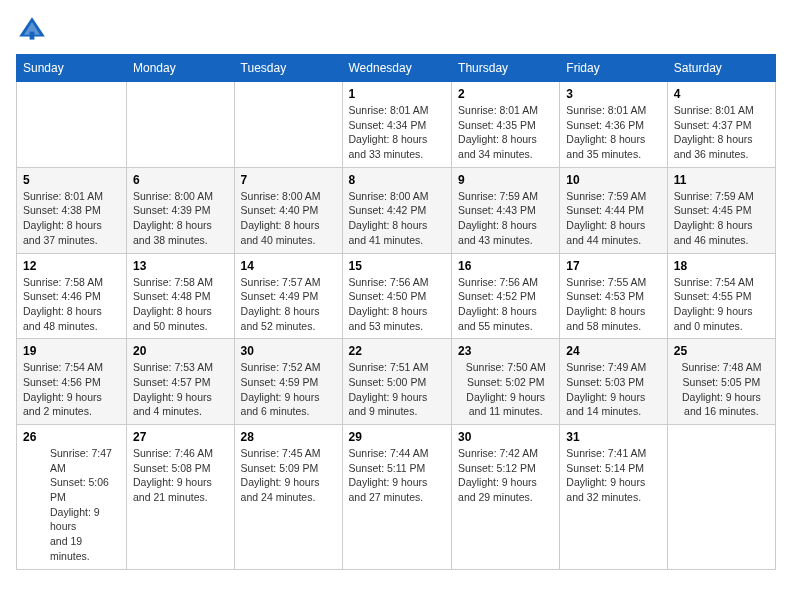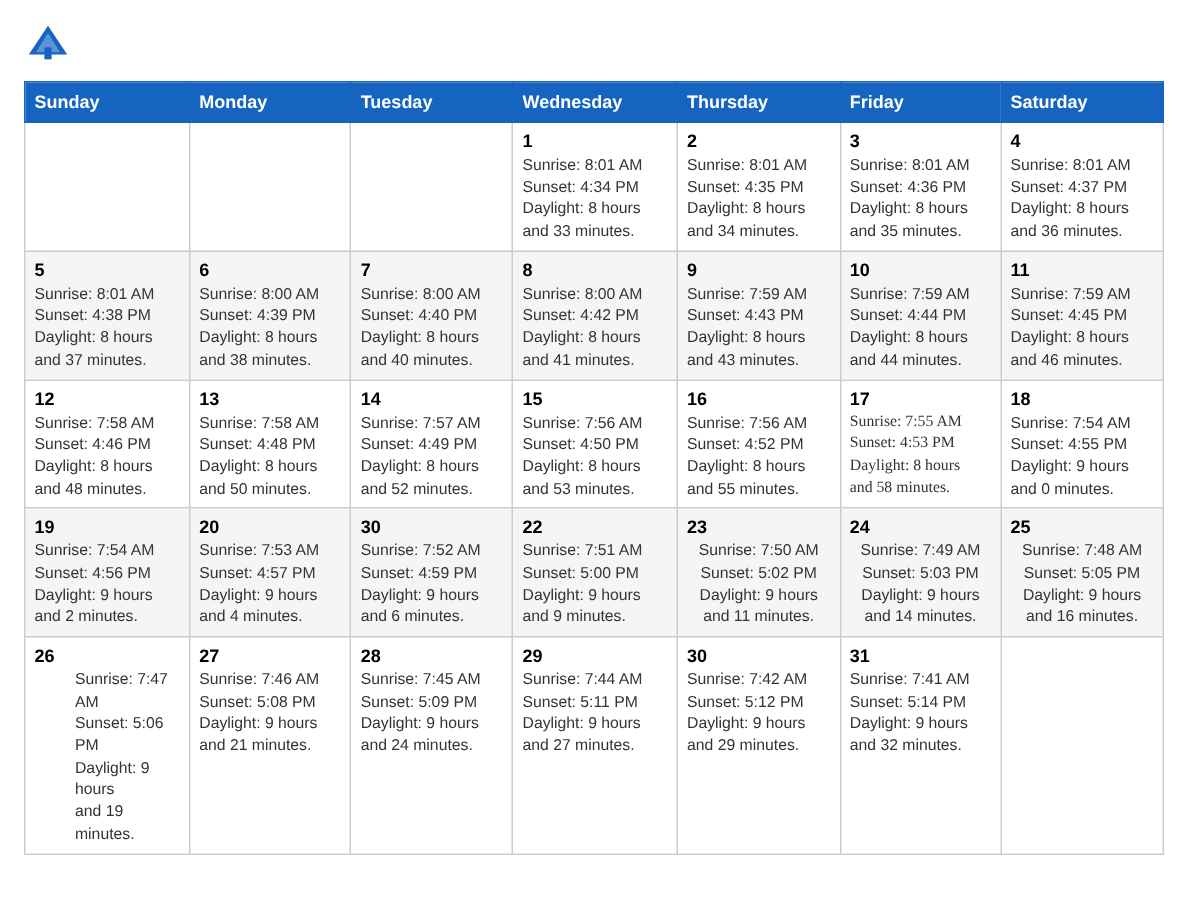--- a/index.html
+++ b/index.html
@@ -53,21 +53,21 @@
       width: 100%;
       border-collapse: collapse;
       font-size: 11px;
     }
     .calendar thead th {
       background-color: #1565c0;
       color: #fff;
       text-align: left;
       padding: 6px 6px;
       font-size: 12px;
-      font-weight: bold;
+      font-weight: normal;
       border: 1px solid #1565c0;
     }
     .calendar tbody td {
       border: 1px solid #ccc;
       vertical-align: top;
       padding: 5px 6px;
       width: 113px;
       min-height: 90px;
       background: #fff;
     }
@@ -239,21 +239,21 @@
           </td>
           <td>
             <span class="day-number">16</span>
             <div class="day-info" style="white-space: pre-line;">Sunrise: 7:56 AM
 Sunset: 4:52 PM
 Daylight: 8 hours
 and 55 minutes.</div>
           </td>
           <td>
             <span class="day-number">17</span>
-            <div class="day-info" style="white-space: pre-line; font-family: Liberation Serif, serif;">Sunrise: 7:55 AM
+            <div class="day-info" style="white-space: pre-line;">Sunrise: 7:55 AM
 Sunset: 4:53 PM
 Daylight: 8 hours
 and 58 minutes.</div>
           </td>
           <td>
             <span class="day-number">18</span>
             <div class="day-info" style="white-space: pre-line;">Sunrise: 7:54 AM
 Sunset: 4:55 PM
 Daylight: 9 hours
 and 0 minutes.</div>
@@ -290,21 +290,21 @@
           </td>
           <td>
             <span class="day-number">23</span>
             <div class="day-info" style="white-space: pre-line; text-align: center;">Sunrise: 7:50 AM
 Sunset: 5:02 PM
 Daylight: 9 hours
 and 11 minutes.</div>
           </td>
           <td>
             <span class="day-number">24</span>
-            <div class="day-info" style="white-space: pre-line; text-align: center;">Sunrise: 7:49 AM
+            <div class="day-info" style="white-space: pre-line;">Sunrise: 7:49 AM
 Sunset: 5:03 PM
 Daylight: 9 hours
 and 14 minutes.</div>
           </td>
           <td>
             <span class="day-number">25</span>
             <div class="day-info" style="white-space: pre-line; text-align: center;">Sunrise: 7:48 AM
 Sunset: 5:05 PM
 Daylight: 9 hours
 and 16 minutes.</div>

